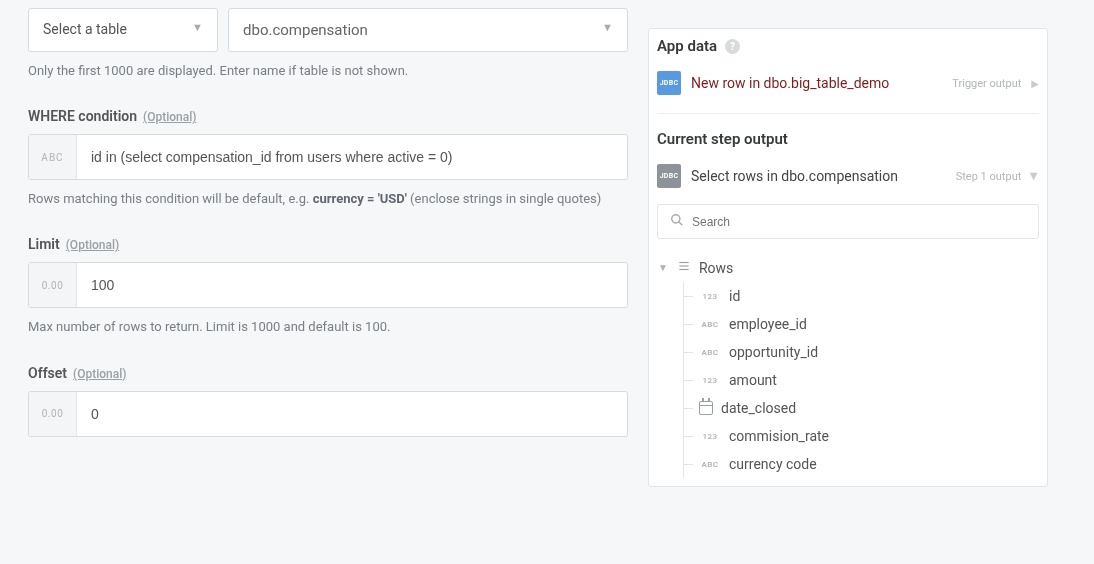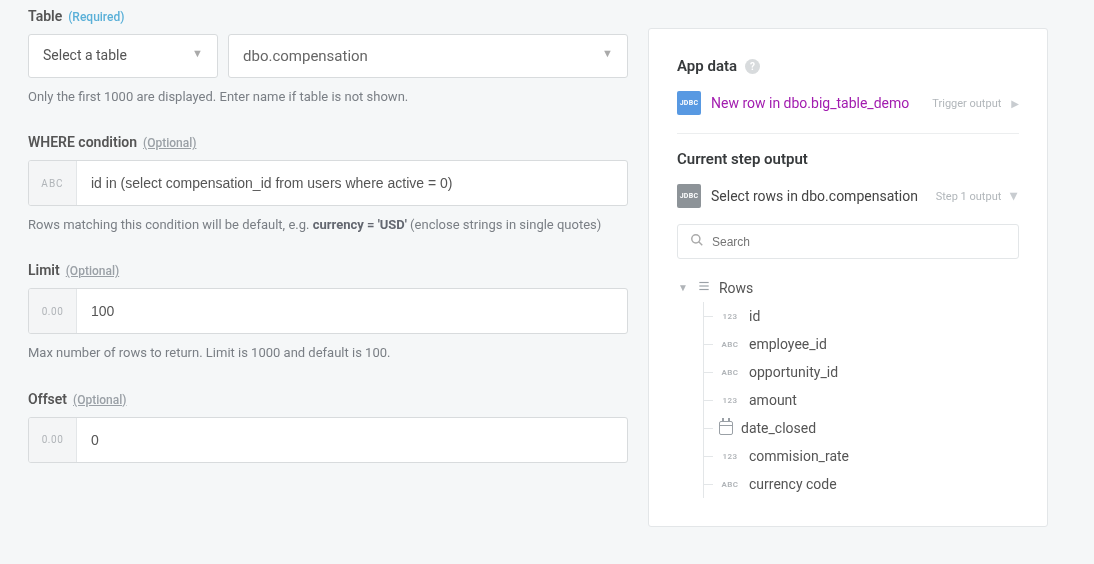--- a/index.html
+++ b/index.html
@@ -1,39 +1,39 @@
 <!DOCTYPE html>
 <html><head>
 <meta charset="utf-8">
 <style>
 *{box-sizing:border-box;margin:0;padding:0;}
 body{font-family:-apple-system,BlinkMacSystemFont,"Segoe UI",Roboto,Helvetica,Arial,sans-serif;background:#f5f7f8;color:#333;font-size:14px;display:flex;gap:20px;padding:0 8px;width:1094px;}
 .left{flex:1;padding:8px 0 10px 20px;max-width:620px;}
-.right{width:400px;background:#fff;border:1px solid #e3e6e8;border-radius:3px;padding:28px;margin-top:28px;align-self:flex-start;}
+.right{width:400px;background:#fff;border:1px solid #e3e6e8;border-radius:3px;padding:8px;margin-top:28px;align-self:flex-start;}
 .field-group{margin-bottom:28px;}
 .field-label{font-weight:600;color:#555;margin-bottom:10px;display:flex;align-items:baseline;gap:6px;}
 .req{color:#5AB0D8;font-size:12px;font-weight:500;}
 .opt{color:#9aa0a6;font-size:12px;font-weight:500;text-decoration:underline;}
 .table-row{display:flex;gap:10px;margin-bottom:10px;}
 .select-box{display:flex;align-items:flex-start;justify-content:space-between;background:#fff;border:1px solid #d8dbdd;border-radius:3px;padding:12px 14px;color:#555;position:relative;}
 .select-table{width:190px;}
 .select-value{flex:1;color:#666;font-size:15px;}
 .chev{color:#aaa;font-size:11px;}
 .input-row{display:flex;border:1px solid #d8dbdd;border-radius:3px;background:#fff;margin-bottom:10px;overflow:hidden;}
 .prefix{width:48px;background:#f4f5f6;display:flex;align-items:center;justify-content:center;color:#b0b4b8;font-size:10px;letter-spacing:0.5px;border-right:1px solid #e3e6e8;}
 .prefix.abc{letter-spacing:1px;}
 .input-row input{flex:1;border:none;padding:14px 14px;font-size:14px;color:#555;outline:none;background:transparent;}
 .helper{font-size:13px;color:#7a7f85;line-height:1.4;}
 .helper b{color:#636770;}
 .right h3{font-size:15px;font-weight:600;color:#373a3c;margin-bottom:12px;display:flex;align-items:center;gap:8px;}
 .qmark{display:inline-flex;width:15px;height:15px;border-radius:50%;background:#d8dbdd;color:#fff;font-size:10px;align-items:center;justify-content:center;font-weight:bold;}
 .dp-row{display:flex;align-items:center;gap:10px;padding:4px 0 16px;}
 .jdbc-badge{width:24px;height:24px;background:#5899E2;border-radius:2px;display:flex;align-items:center;justify-content:center;font-size:7px;font-weight:bold;color:#fff;letter-spacing:0.3px;}
 .jdbc-badge.gray{background:#8d9398;}
-.dp-text{color:#a21caf;font-size:14px;flex:1;}
+.dp-text{color:#7f1d1d;font-size:14px;flex:1;}
 .dp-text.dark{color:#444;}
 .dp-suffix{color:#b1b6ba;font-size:11px;}
 .tri{color:#c8ccd0;font-size:10px;}
 .divider{border:none;border-top:1px solid #eceeef;margin:2px 0 16px;}
 .search-box{display:flex;align-items:center;gap:8px;border:1px solid #e3e6e8;border-radius:3px;padding:8px 12px;color:#aaa;margin-bottom:14px;}
 .search-box input{border:none;flex:1;outline:none;font-size:12px;color:#a21caf;}
 .tree{padding-left:2px;}
 .tree-row{display:flex;align-items:center;gap:8px;padding:6px 0;color:#555;font-size:14px;}
 .tree-child{padding-left:40px;position:relative;}
 .tree-child::before{content:"";position:absolute;left:24px;top:0;bottom:0;width:1px;background:#e3e6e8;}
@@ -44,24 +44,20 @@
 .cal-icon::before{content:"";position:absolute;top:-4px;left:2px;width:2px;height:3px;background:#9aa0a6;box-shadow:6px 0 0 #9aa0a6;}
 .cal-icon::after{content:"";position:absolute;top:3px;left:0;right:0;height:1px;background:#9aa0a6;}
 .caret{color:#b0b4b8;font-size:10px;margin-right:2px;}
 .cd{display:flex;gap:7px;align-items:center;margin-left:-1px;}
 </style>
 </head>
 <body>
 
 <div class="left">
   <div class="field-group">
-    <div class="field-label">
-      <span>Table</span>
-      <span class="req">(Required)</span>
-    </div>
     <div class="table-row">
       <div class="select-box select-table">
         <span>Select a table</span>
         <span class="chev">▼</span>
       </div>
       <div class="select-box select-value">
         <span>dbo.compensation</span>
         <span class="chev">▼</span>
       </div>
     </div>

